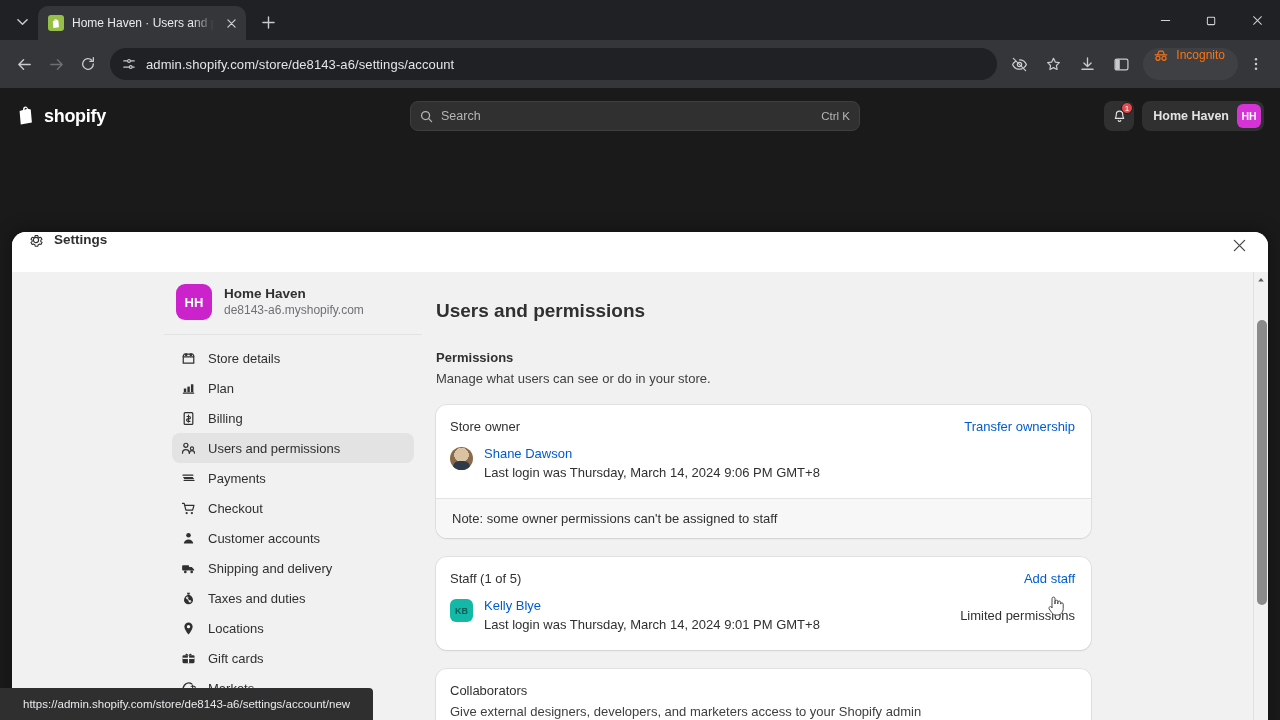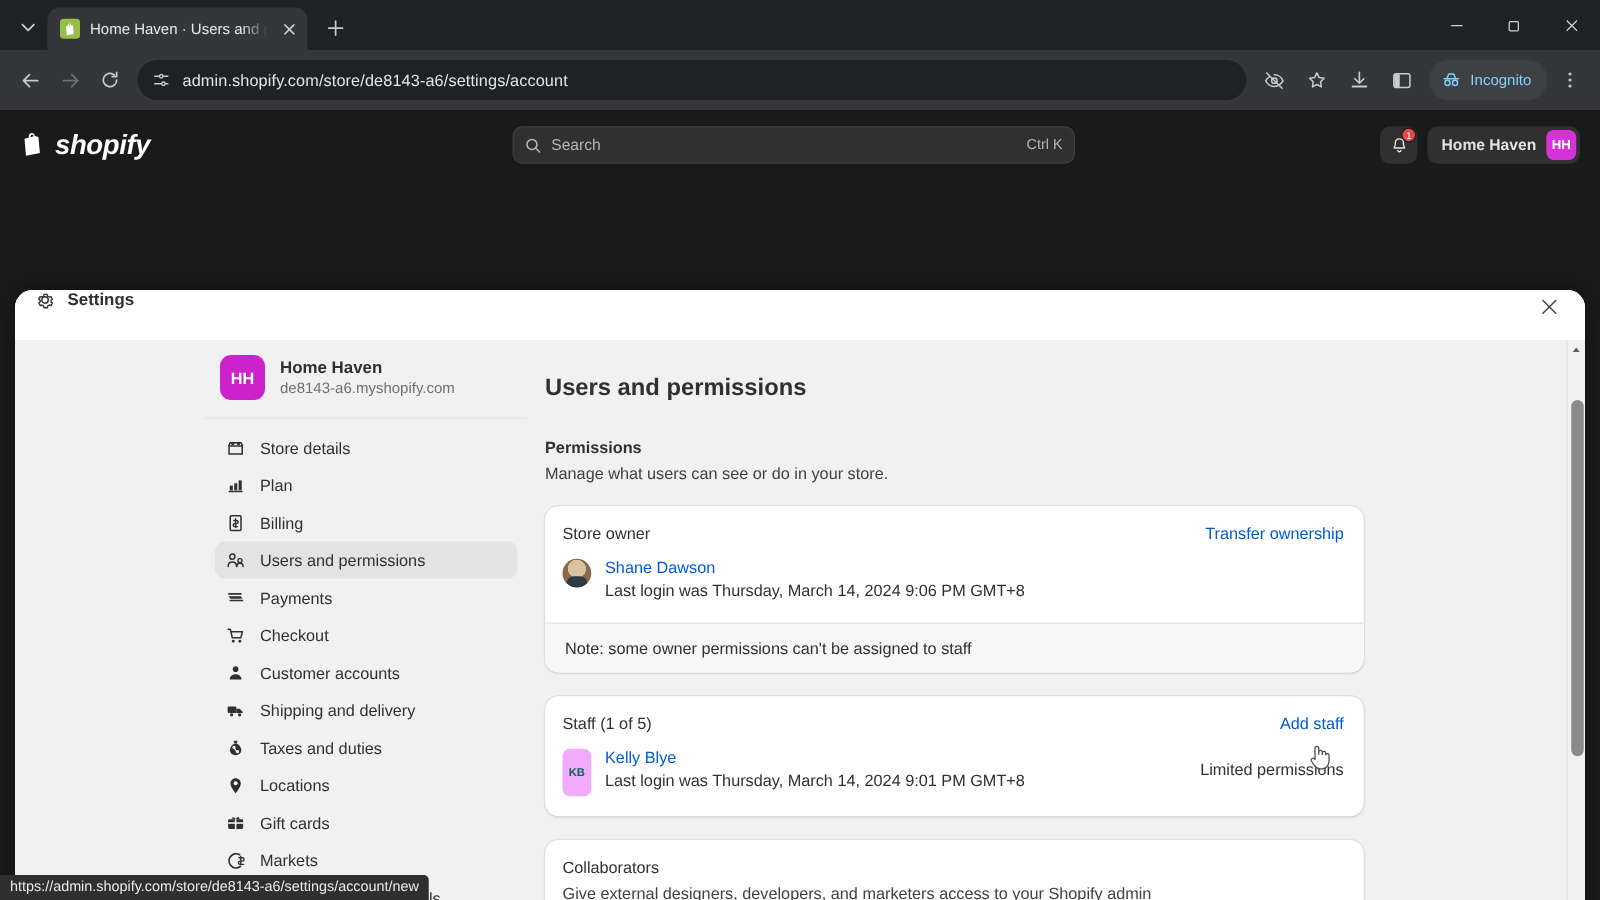--- a/index.html
+++ b/index.html
@@ -52,33 +52,33 @@
   .navbtn { width: 32px; height: 32px; border-radius: 50%; display: flex; align-items: center; justify-content: center; color: #c8cace; }
   .navbtn.disabled { color: #6c6f74; }
   .omnibox {
     flex: 1; height: 32px; background: #202124; border-radius: 16px;
     display: flex; align-items: center; padding: 0 12px; gap: 10px; margin: 0 6px;
   }
   .omnibox .url { color: #e3e5e8; font-size: 13px; letter-spacing: .1px; }
   .tb-icons { display: flex; align-items: center; gap: 2px; }
   .tb-icon { width: 32px; height: 32px; border-radius: 50%; display: flex; align-items: center; justify-content: center; color: #c8cace; }
   .incognito-pill {
-    height: 32px; border-radius: 16px; background: #3f4043; display: flex; align-items: center;
-    gap: 7px; padding: 0 13px 0 10px; color: #7dd3fc; font-size: 12px; margin-left: 4px;
+    height: 32px; border-radius: 16px; background: #3f4043; display: flex; align-items: flex-start;
+    gap: 7px; padding: 0 13px 0 10px; color: #f97316; font-size: 12px; margin-left: 4px;
   }
 
   
   .page { position: absolute; left: 0; top: 88px; width: 1280px; height: 632px; background: #1a1a1a; }
 
   .shop-topbar {
     height: 56px; background: #1a1a1a; display: flex; align-items: center;
     padding: 0 16px; position: relative;
   }
   .shop-logo { display: flex; align-items: center; gap: 7px; color: #fff; }
-  .shop-logo .wordmark { font-size: 22px; font-weight: bold; font-style: italic; letter-spacing: -0.3px; text-align: right; }
+  .shop-logo .wordmark { font-size: 18px; font-weight: bold; letter-spacing: -0.3px; text-align: right; }
   .search-box {
     position: absolute; left: 410px; width: 450px; height: 30px;
     background: #303030; border: 1px solid #3f3f3f; border-radius: 8px;
     display: flex; align-items: center; padding: 0 9px; gap: 8px;
   }
   .search-box .ph { color: #b5b5b5; font-size: 12.5px; flex: 1; }
   .search-box .kbd { color: #b5b5b5; font-size: 11.5px; }
   .topbar-right { position: absolute; right: 16px; display: flex; align-items: center; gap: 8px; }
   .bell-btn { width: 30px; height: 30px; border-radius: 8px; background: #303030; display: flex; align-items: center; justify-content: center; position: relative; }
   .bell-badge {
@@ -159,22 +159,22 @@
   .person .av-img {
     width: 23px; height: 23px; border-radius: 50%; flex: 0 0 23px; margin-top: 2px;
     background: radial-gradient(circle at 50% 35%, #d9c3a3 0 38%, #8a6a4a 39% 100%);
     overflow: hidden; position: relative;
   }
   .person .av-img::after {
     content:""; position:absolute; left:3px; right:3px; bottom:0; height:9px;
     background:#2e3a4a; border-radius:6px 6px 0 0;
   }
   .person .av-init {
-    width: 23px; height: 38px; border-radius: 6px; flex: 0 0 23px; margin-top: 2px;
-    background: #f0abfc; color: #0c5f57; font-size: 9px; font-weight: 700;
+    width: 23px; height: 23px; border-radius: 6px; flex: 0 0 23px; margin-top: 2px;
+    background: #14b8a6; color: #0c5f57; font-size: 9px; font-weight: 700;
     display: flex; align-items: center; justify-content: center;
   }
   .person .pname { font-size: 13px; color: #005bd3; line-height: 18px; }
   .person .plast { font-size: 13px; color: #303030; line-height: 19px; }
   .person-right { margin-left: auto; font-size: 13px; color: #303030; padding-top: 11px; position: relative; }
   .card-note {
     border-top: 1px solid #e3e3e3; background: #f7f7f7;
     padding: 12px 16px; font-size: 13px; color: #303030;
   }
 
@@ -184,23 +184,23 @@
     border-left: 1px solid #e0e0e0;
   }
   .sb-up { height: 16px; display: flex; align-items: center; justify-content: center; color: #5f5f5f; }
   .sb-thumb {
     position: absolute; top: 48px; left: 3px; width: 10px; height: 285px;
     background: #8a8a8a; border-radius: 5px;
   }
 
   
   .statusbar {
-    position: absolute; left: 0; bottom: 0; height: 20px; background: #2f2f2f;
+    position: absolute; left: 0; bottom: 0; height: 32px; background: #2f2f2f;
     color: #e8eaed; font-size: 11.5px; display: flex; align-items: center;
-    padding: 0 8px; border-radius: 0 4px 0 0; z-index: 50;
+    padding: 0 23px; border-radius: 0 4px 0 0; z-index: 50;
     font-family: "Liberation Sans", sans-serif;
   }
 
   
   .cursor { position: absolute; left: 1046px; top: 506px; width: 20px; height: 24px; z-index: 60; pointer-events: none; }
 </style>
 </head>
 <body>
 
 <div class="browser">

